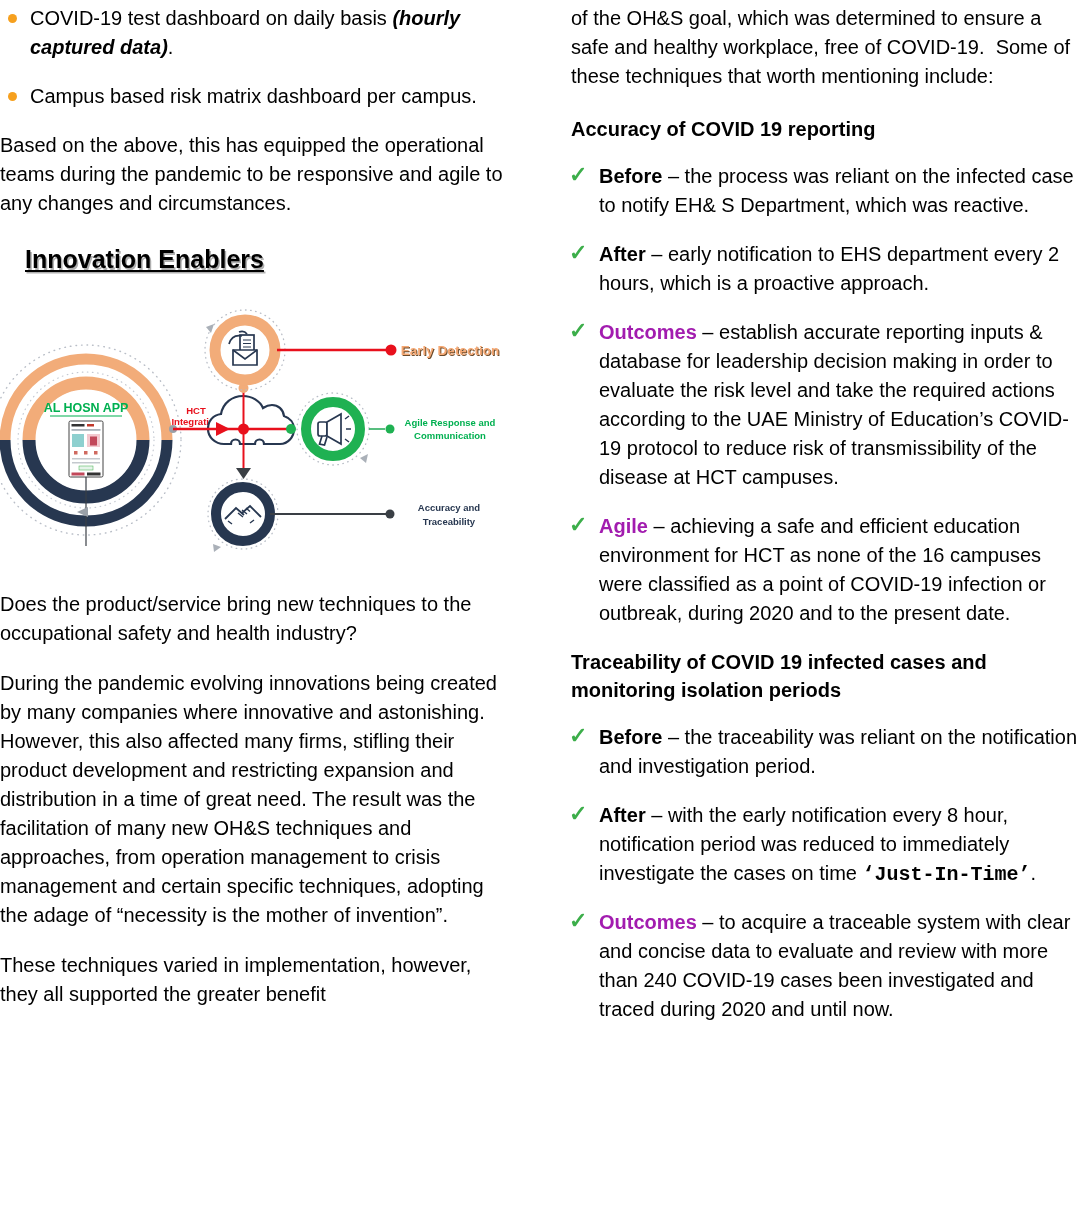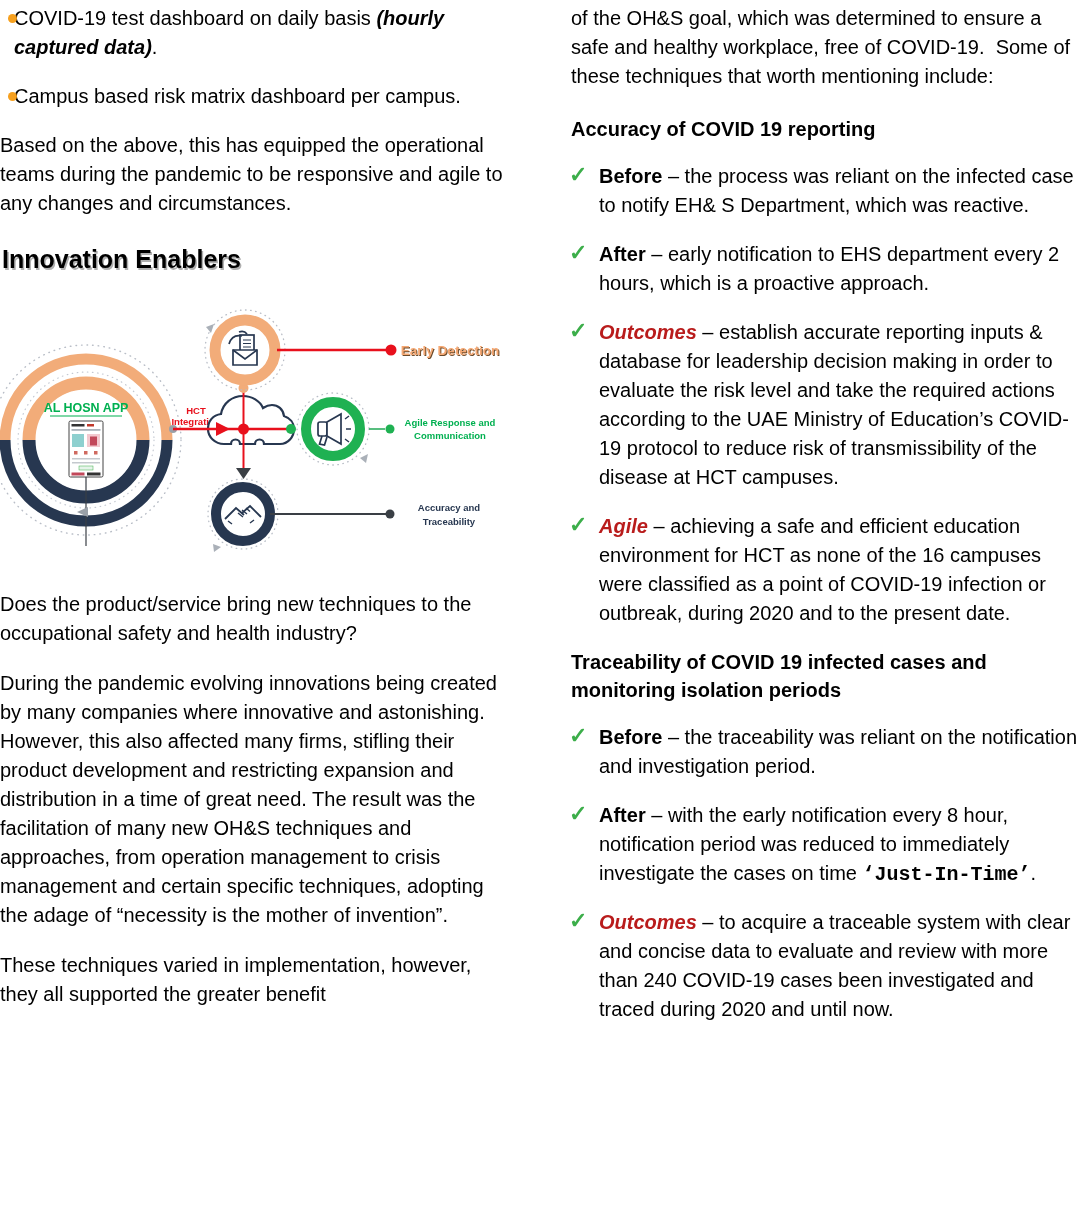--- a/index.html
+++ b/index.html
@@ -4,32 +4,32 @@
 <style>
   html,body{margin:0;padding:0;background:#ffffff;}
   body{width:1079px;height:1231px;font-family:"Liberation Sans",sans-serif;color:#000;}
   .page{position:relative;width:1079px;height:1231px;overflow:hidden;background:#fff;}
   .col{position:absolute;top:0;font-size:20px;line-height:29px;}
   .col-left{left:0;width:512px;}
   .col-right{left:571px;width:510px;}
   .para{margin:0 0 21px 0;}
   .col-left .para:first-child{margin-top:4px;}
   ul.bullets{list-style:none;margin:0;padding:4px 0 0 0;}
-  ul.bullets li{position:relative;padding-left:14px;margin-bottom:20px;}
+  ul.bullets li{position:relative;padding-left:30px;margin-bottom:20px;}
   .dot{position:absolute;left:8px;top:10px;width:9px;height:9px;border-radius:50%;background:#F6A01E;}
   .btxt{margin:0;}
-  .heading-ie{font-size:25px;line-height:30px;font-weight:bold;
-    margin:26px 0 12px 2px;text-shadow:1.5px 1.5px 0 rgba(110,110,110,0.55);}
+  .heading-ie{font-size:25px;line-height:30px;font-weight:bold;text-decoration:underline;
+    margin:26px 0 12px 25px;text-shadow:1.5px 1.5px 0 rgba(110,110,110,0.55);}
   .diagram{display:block;margin:14px 0 10px 0;}
   .subhead{font-size:20px;line-height:28px;font-weight:bold;margin:3px 0 19px 0;}
   .check-item{position:relative;padding-left:28px;margin-bottom:19px;}
   .check{position:absolute;left:-2px;top:-2px;color:#3CAE4A;font-weight:bold;font-size:22px;}
   .ctext{margin:0;}
   .lead{font-weight:bold;}
-  .lead.orange{color:#b91c1c;font-style:italic;}
+  .lead.orange{color:#a21caf;}
   .b2{font-weight:bold;font-family:Liberation Mono, monospace;}
   svg text{font-family:"Liberation Sans",sans-serif;}
 </style>
 </head>
 <body>
 
 <div class="page">
 
   <div class="col col-left">
 

